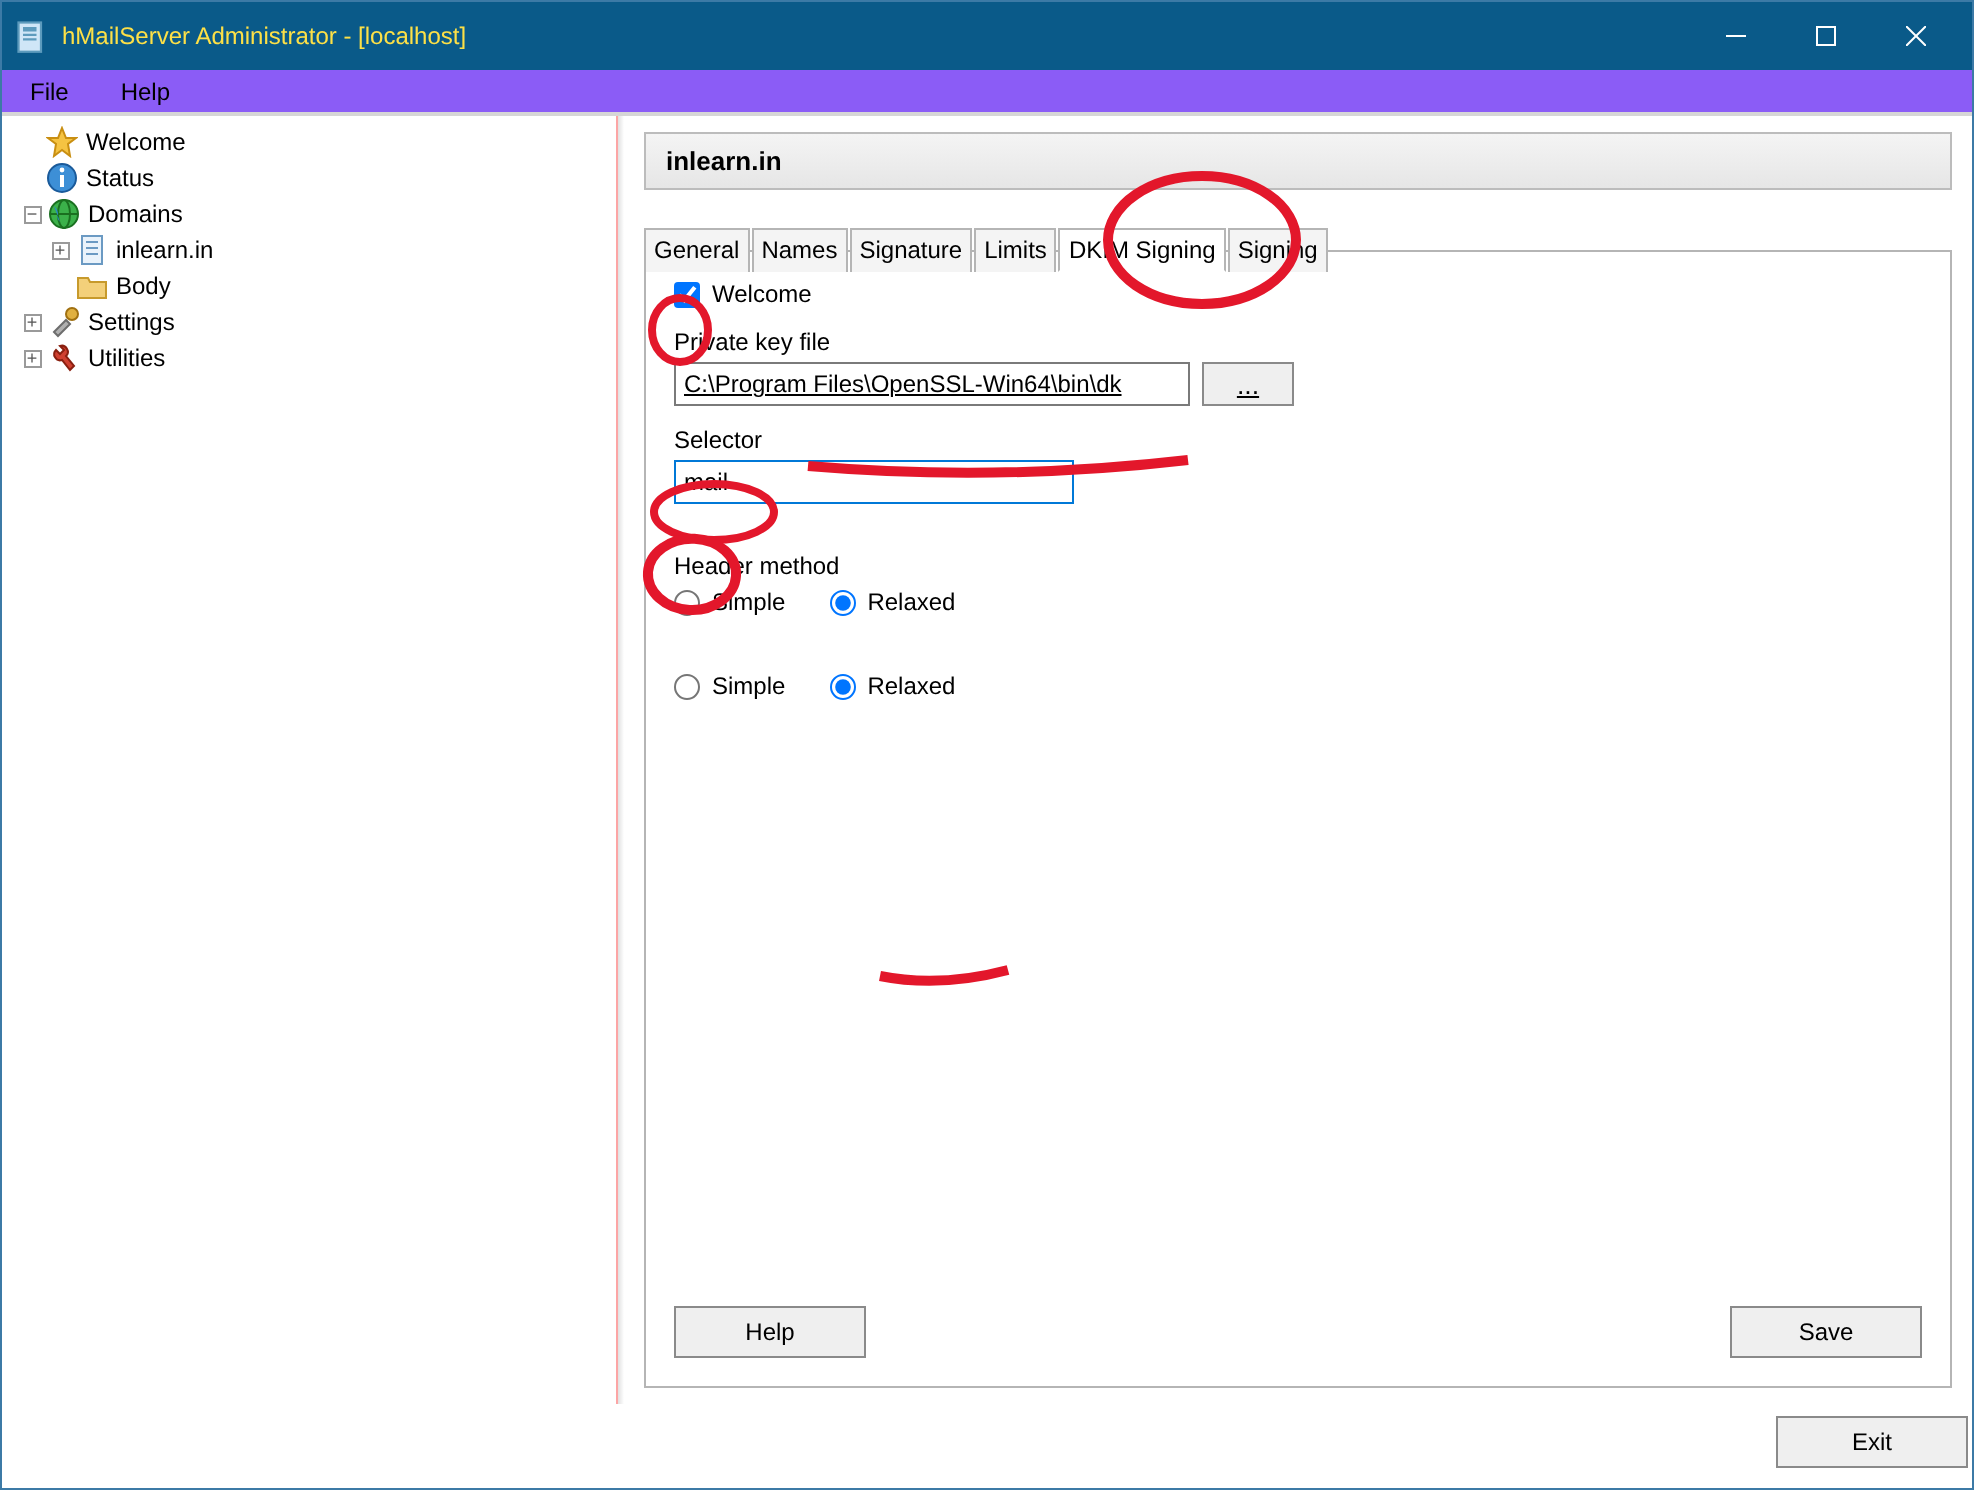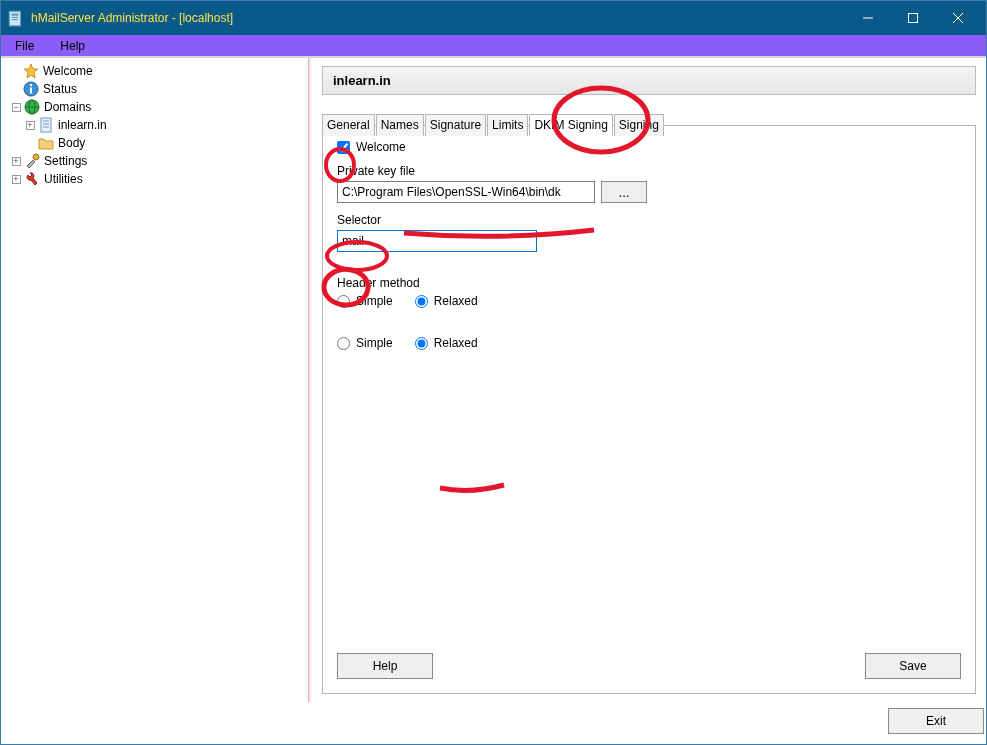--- a/index.html
+++ b/index.html
@@ -35,21 +35,21 @@
   .tab { border: 1px solid #b5b5b5; border-bottom: none; background: #f4f4f4; padding: 3px 4px; margin-right: 1px; position: relative; top: 11px; }
   .tab.active { background: #fff; border-bottom: 1px solid #fff; }
   .tab-body { border: 1px solid #b5b5b5; flex: 1; padding: 14px 14px; display: flex; flex-direction: column; }
   .tab-content-inner { flex: 1; }
   
   .field { margin-bottom: 10px; }
   .chk-row { display: flex; align-items: center; gap: 6px; }
   .chkbox { width: 13px; height: 13px; }
   .lbl { margin-bottom: 3px; display: block; }
   .txt { height: 22px; border: 1px solid #7a7a7a; padding: 2px 4px; font-family: inherit; font-size: 12px; }
-  .pkf-row { display: flex; gap: 6px; align-items: flex-end; }
+  .pkf-row { display: flex; gap: 6px; align-items: flex-end; text-decoration: underline; }
   .browse-btn { width: 46px; height: 22px; border: 1px solid #8a8a8a; background: #efefef; }
   .radio-group { display: flex; align-items: center; gap: 22px; margin-top: 4px; }
   .radio-item { display: flex; align-items: center; gap: 6px; }
   .radio-item input { width: 13px; height: 13px; }
   .group-spacer { height: 14px; }
   
   .btn { width: 96px; height: 26px; border: 1px solid #8a8a8a; background: #efefef; font-family: inherit; font-size: 12px; }
   .tab-footer { display: flex; justify-content: space-between; padding-top: 8px; }
   .bottom-bar { display: flex; justify-content: flex-end; padding: 6px 2px 10px 0; }
   

